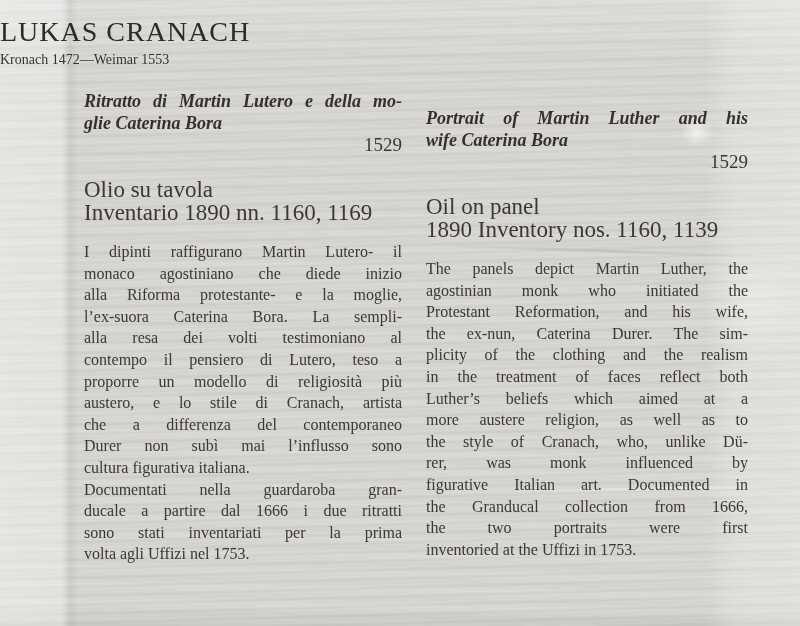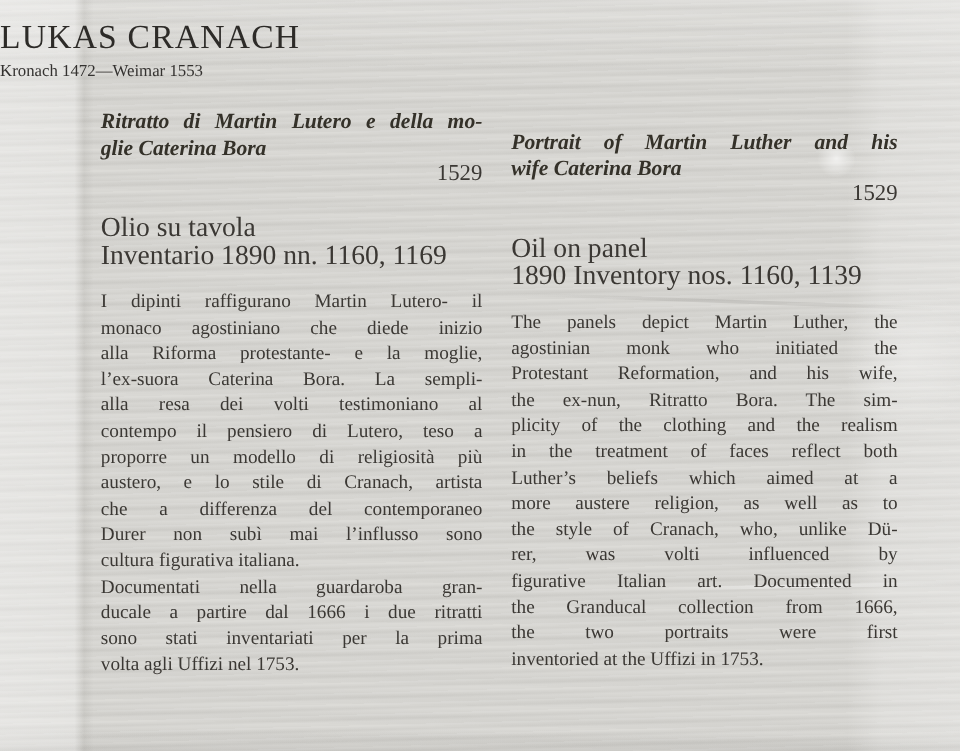--- a/index.html
+++ b/index.html
@@ -162,26 +162,26 @@
       </div>
     <div class="year">1529</div>
     <div class="medium-block">
       <div class="medium line">Oil on panel</div>
       <div class="inventory line">1890 Inventory nos. 1160, 1139</div>
     </div>
     <div class="body">
         <div class="line just">The panels depict Martin Luther, the</div>
         <div class="line just">agostinian monk who initiated the</div>
         <div class="line just">Protestant Reformation, and his wife,</div>
-        <div class="line just">the ex-nun, Ritratto Bora. The sim-</div>
+        <div class="line just">the ex-nun, Caterina Durer. The sim-</div>
         <div class="line just">plicity of the clothing and the realism</div>
         <div class="line just">in the treatment of faces reflect both</div>
         <div class="line just">Luther’s beliefs which aimed at a</div>
         <div class="line just">more austere religion, as well as to</div>
         <div class="line just">the style of Cranach, who, unlike Dü-</div>
-        <div class="line just">rer, was volti influenced by</div>
+        <div class="line just">rer, was monk influenced by</div>
         <div class="line just">figurative Italian art. Documented in</div>
         <div class="line just">the Granducal collection from 1666,</div>
         <div class="line just">the two portraits were first</div>
         <div class="line">inventoried at the Uffizi in 1753.</div>
       </div>
   </div>
 </div>
 
 </body></html>

